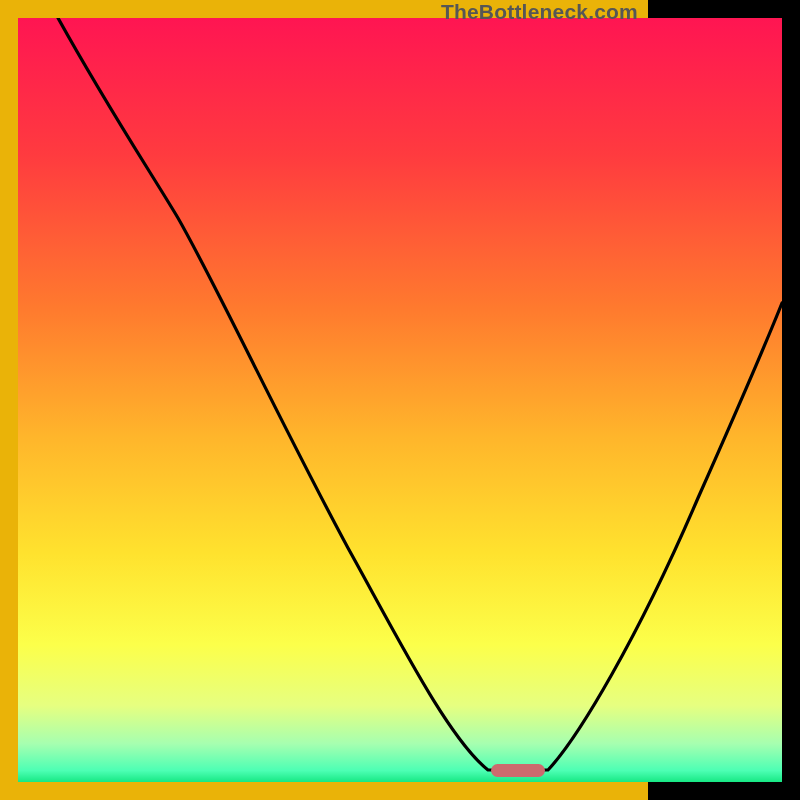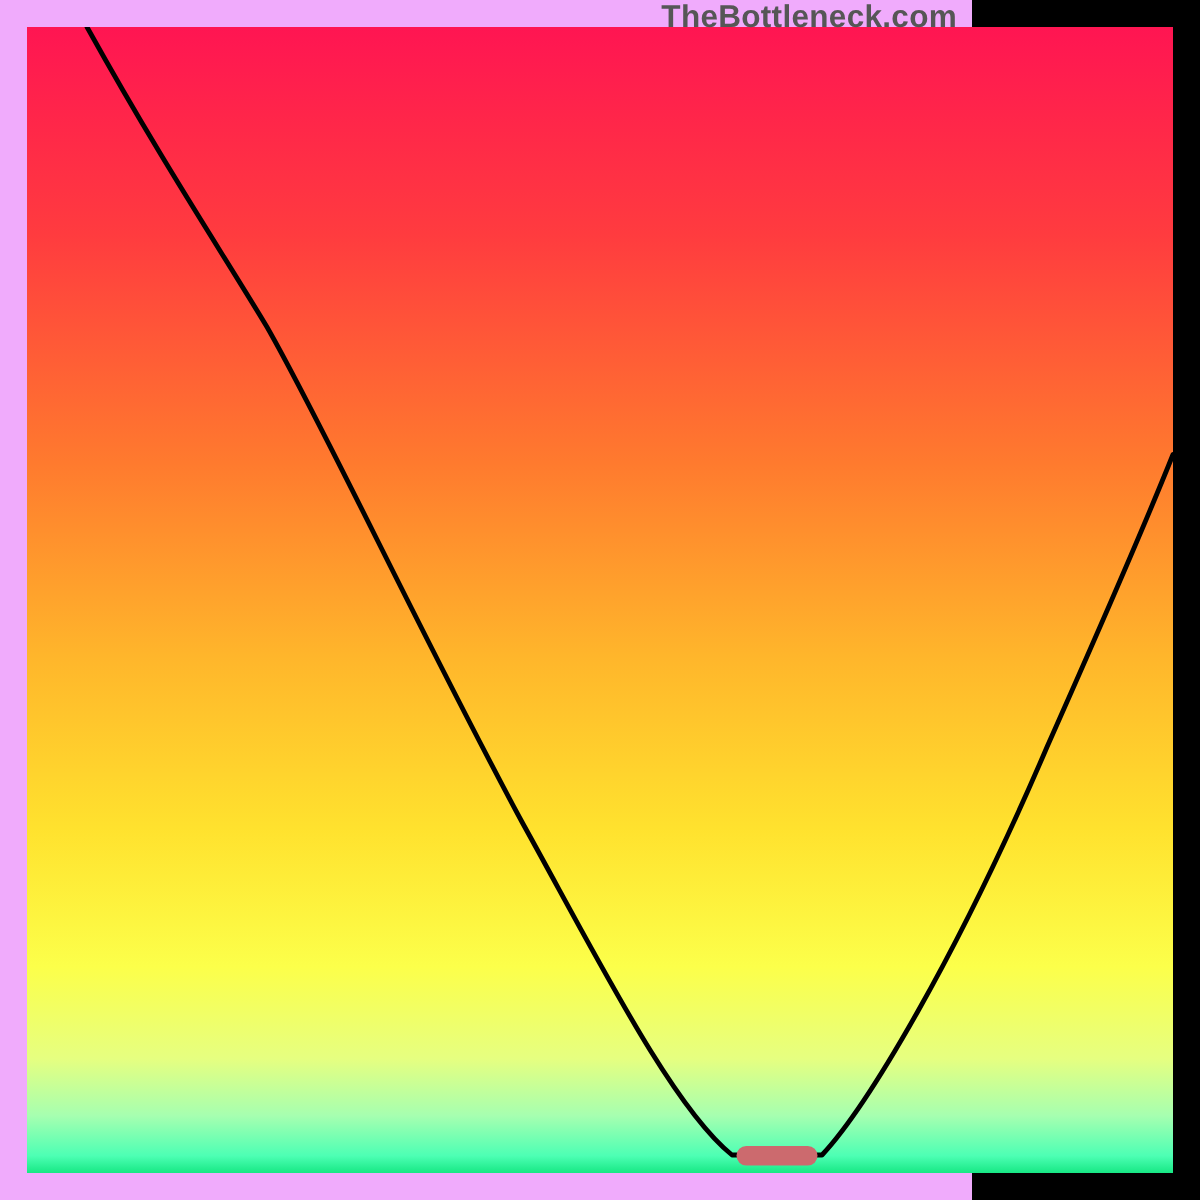--- a/index.html
+++ b/index.html
@@ -7,21 +7,21 @@
     padding: 0;
     width: 800px;
     height: 800px;
     background: #000000;
     overflow: hidden;
   }
   .stage {
     position: relative;
     width: 648px;
     height: 800px;
-    background: #f0abfc;
+    background: #eab308;
     text-decoration: underline;
   }
   .plot {
     position: absolute;
     left: 18px;
     top: 18px;
     width: 764px;
     height: 764px;
     overflow: hidden;
   }

